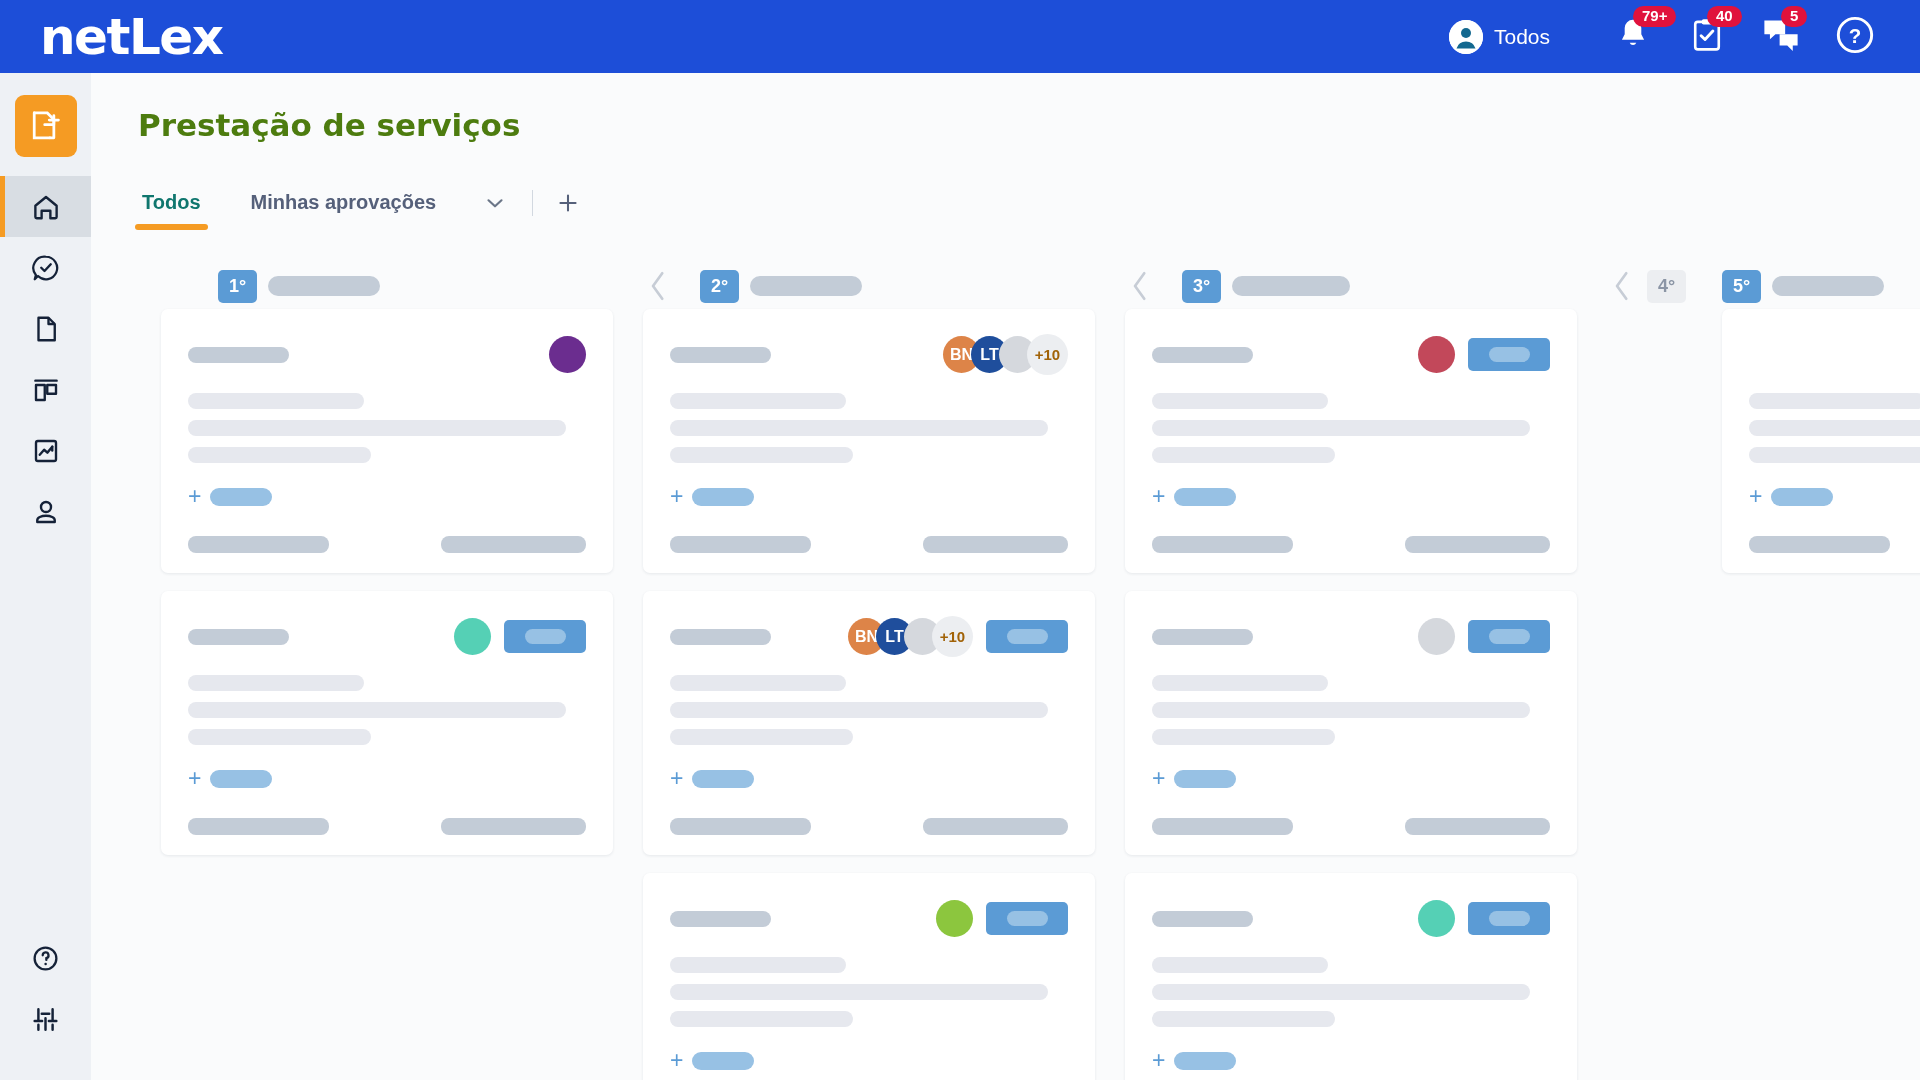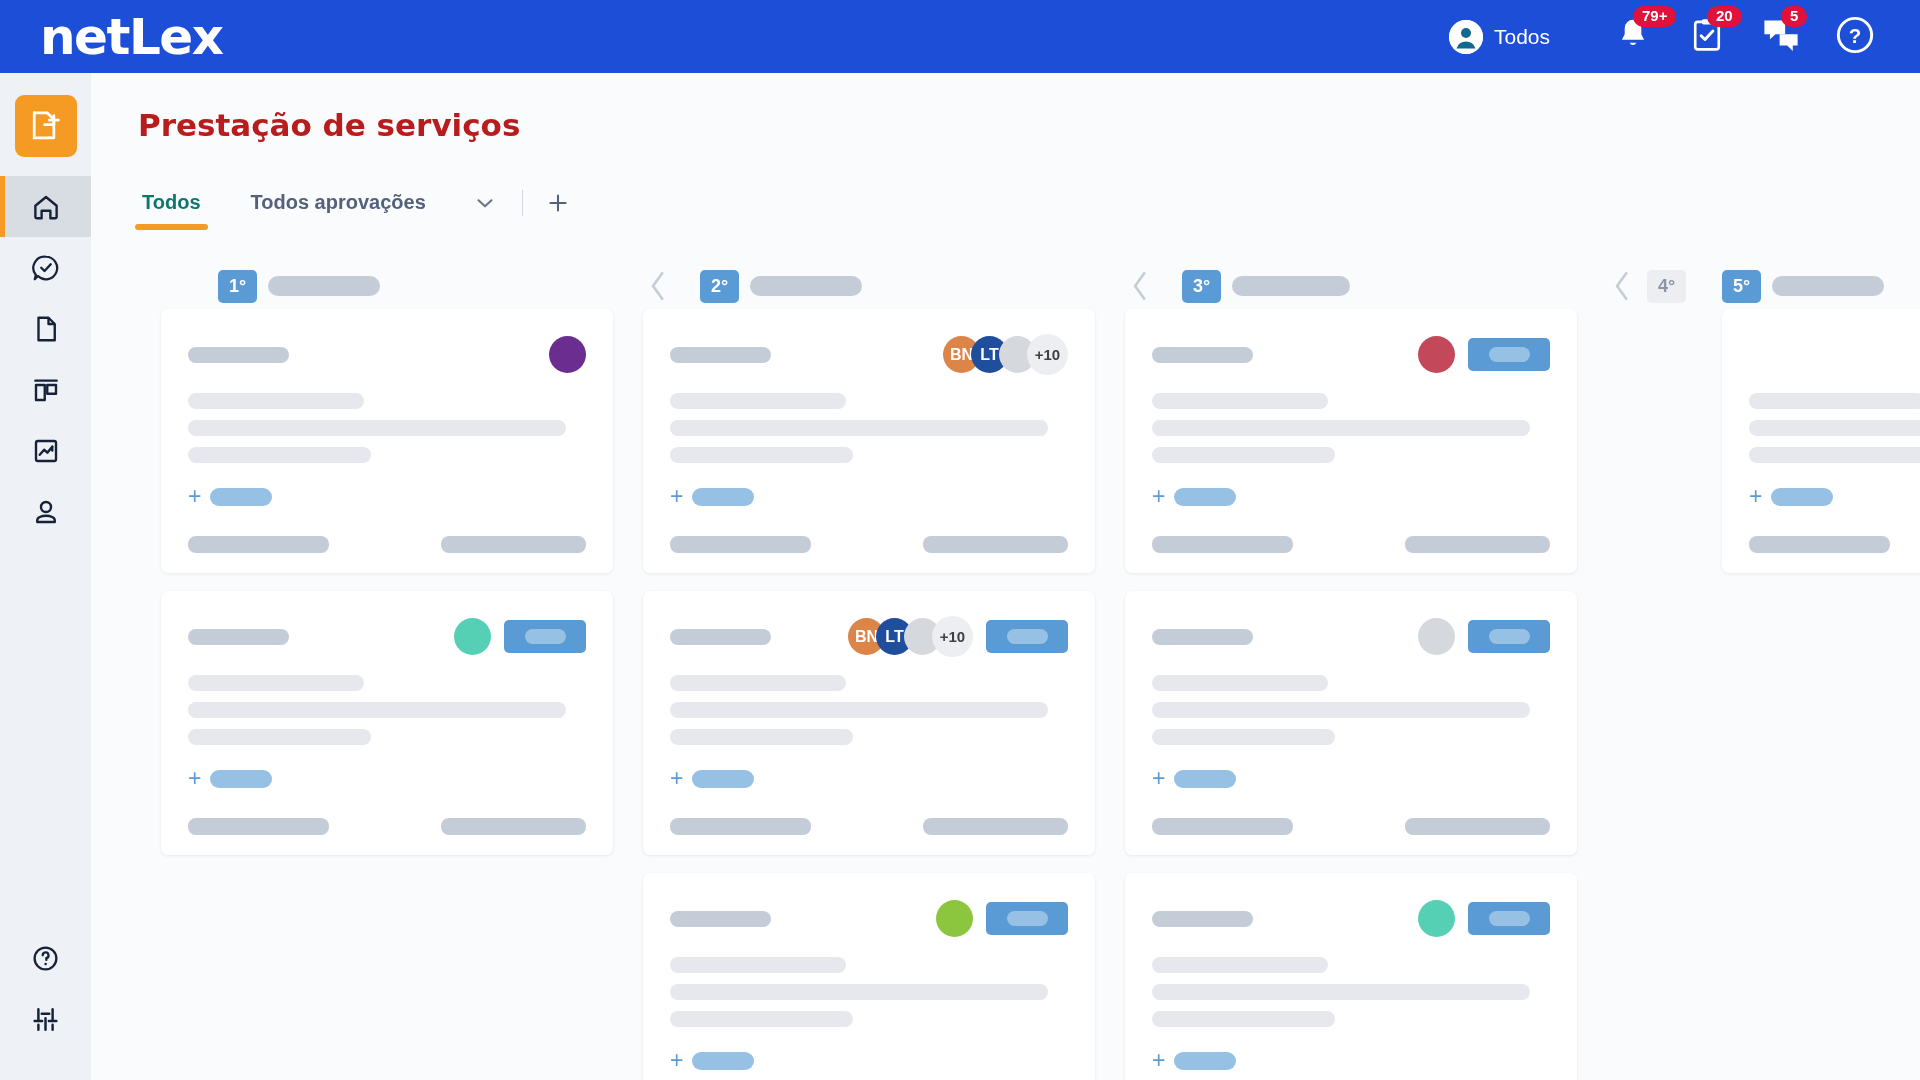--- a/index.html
+++ b/index.html
@@ -93,21 +93,21 @@
   .main {
     position: absolute; top: 73px; left: 91px;
     width: 1829px; height: 1007px;
     background: #fafbfc;
     overflow: hidden;
   }
   .page-title {
     margin: 34px 0 0 47px;
     font-size: 31px;
     font-weight: 700;
-    color: #b91c1c;
+    color: #4d7c0f;
     font-family: "DejaVu Sans", sans-serif;
   }
 
   
   .tabs {
     margin: 42px 0 0 47px;
     display: flex; align-items: center;
     height: 50px;
   }
   .tab {
@@ -215,21 +215,21 @@
   .av {
     width: 37px; height: 37px; border-radius: 50%;
     display: flex; align-items: center; justify-content: center;
     color: #ffffff;
     font-size: 16px; font-weight: 700;
     margin-left: -9px;
     border: 0;
   }
   .av:first-child { margin-left: 0; }
   .av.plus {
-    background: #eceef1; color: #404040; font-weight: 600; font-size: 15px;
+    background: #eceef1; color: #a16207; font-weight: 600; font-size: 15px;
     width: 41px; height: 41px;
   }
 
   .body-lines { margin-top: 17px; display: flex; flex-direction: column; gap: 11px; }
   .line1 { width: 176px; height: 16px; }
   .line2 { width: 378px; height: 16px; }
   .line3 { width: 183px; height: 16px; }
 
   .add-row { margin-top: 22px; display: flex; align-items: center; gap: 9px; }
   .plus-sign { color: #5b9bd5; font-size: 23px; line-height: 1; font-weight: 400; }
@@ -276,21 +276,21 @@
       <span class="badge">79+</span>
       <span>
         <svg width="34" height="36" viewBox="0 0 24 26">
           <path d="M12 2a6 6 0 0 0-6 6v4.5L4 16.5h16L18 12.5V8a6 6 0 0 0-6-6z" fill="#fff"></path>
           <path d="M9.6 18.6a2.6 2.6 0 0 0 4.8 0z" fill="#fff"></path>
         </svg>
       </span>
     </div>
 
     <div class="icon-btn">
-      <span class="badge">20</span>
+      <span class="badge">40</span>
       <span>
         <svg width="30" height="34" viewBox="0 0 22 26">
           <rect x="2" y="3" width="18" height="21" rx="2" fill="none" stroke="#fff" stroke-width="2"></rect>
           <rect x="7" y="1" width="8" height="4" rx="1.4" fill="#fff"></rect>
           <path d="M6.5 13.5l3 3 6-6.5" fill="none" stroke="#fff" stroke-width="2.2" stroke-linecap="round" stroke-linejoin="round"></path>
         </svg>
       </span>
     </div>
 
     <div class="icon-btn">
@@ -382,21 +382,21 @@
     </div>
   </div>
 </div>
 
 <div class="main">
 
   <h1 class="page-title">Prestação de serviços</h1>
 
   <div class="tabs">
     <div class="tab active">Todos</div>
-    <div class="tab">Todos aprovações</div>
+    <div class="tab">Minhas aprovações</div>
     <div class="tab-chevron">
       <svg width="26" height="26" viewBox="0 0 24 24">
         <path d="M6 9.5l6 5.5 6-5.5" fill="none" stroke="#6b7688" stroke-width="2" stroke-linecap="round" stroke-linejoin="round"></path>
       </svg>
     </div>
     <div class="tab-divider"></div>
     <div class="tab-plus">
       <svg width="26" height="26" viewBox="0 0 24 24">
         <path d="M12 5v14M5 12h14" fill="none" stroke="#55607a" stroke-width="1.9" stroke-linecap="round"></path>
       </svg>

